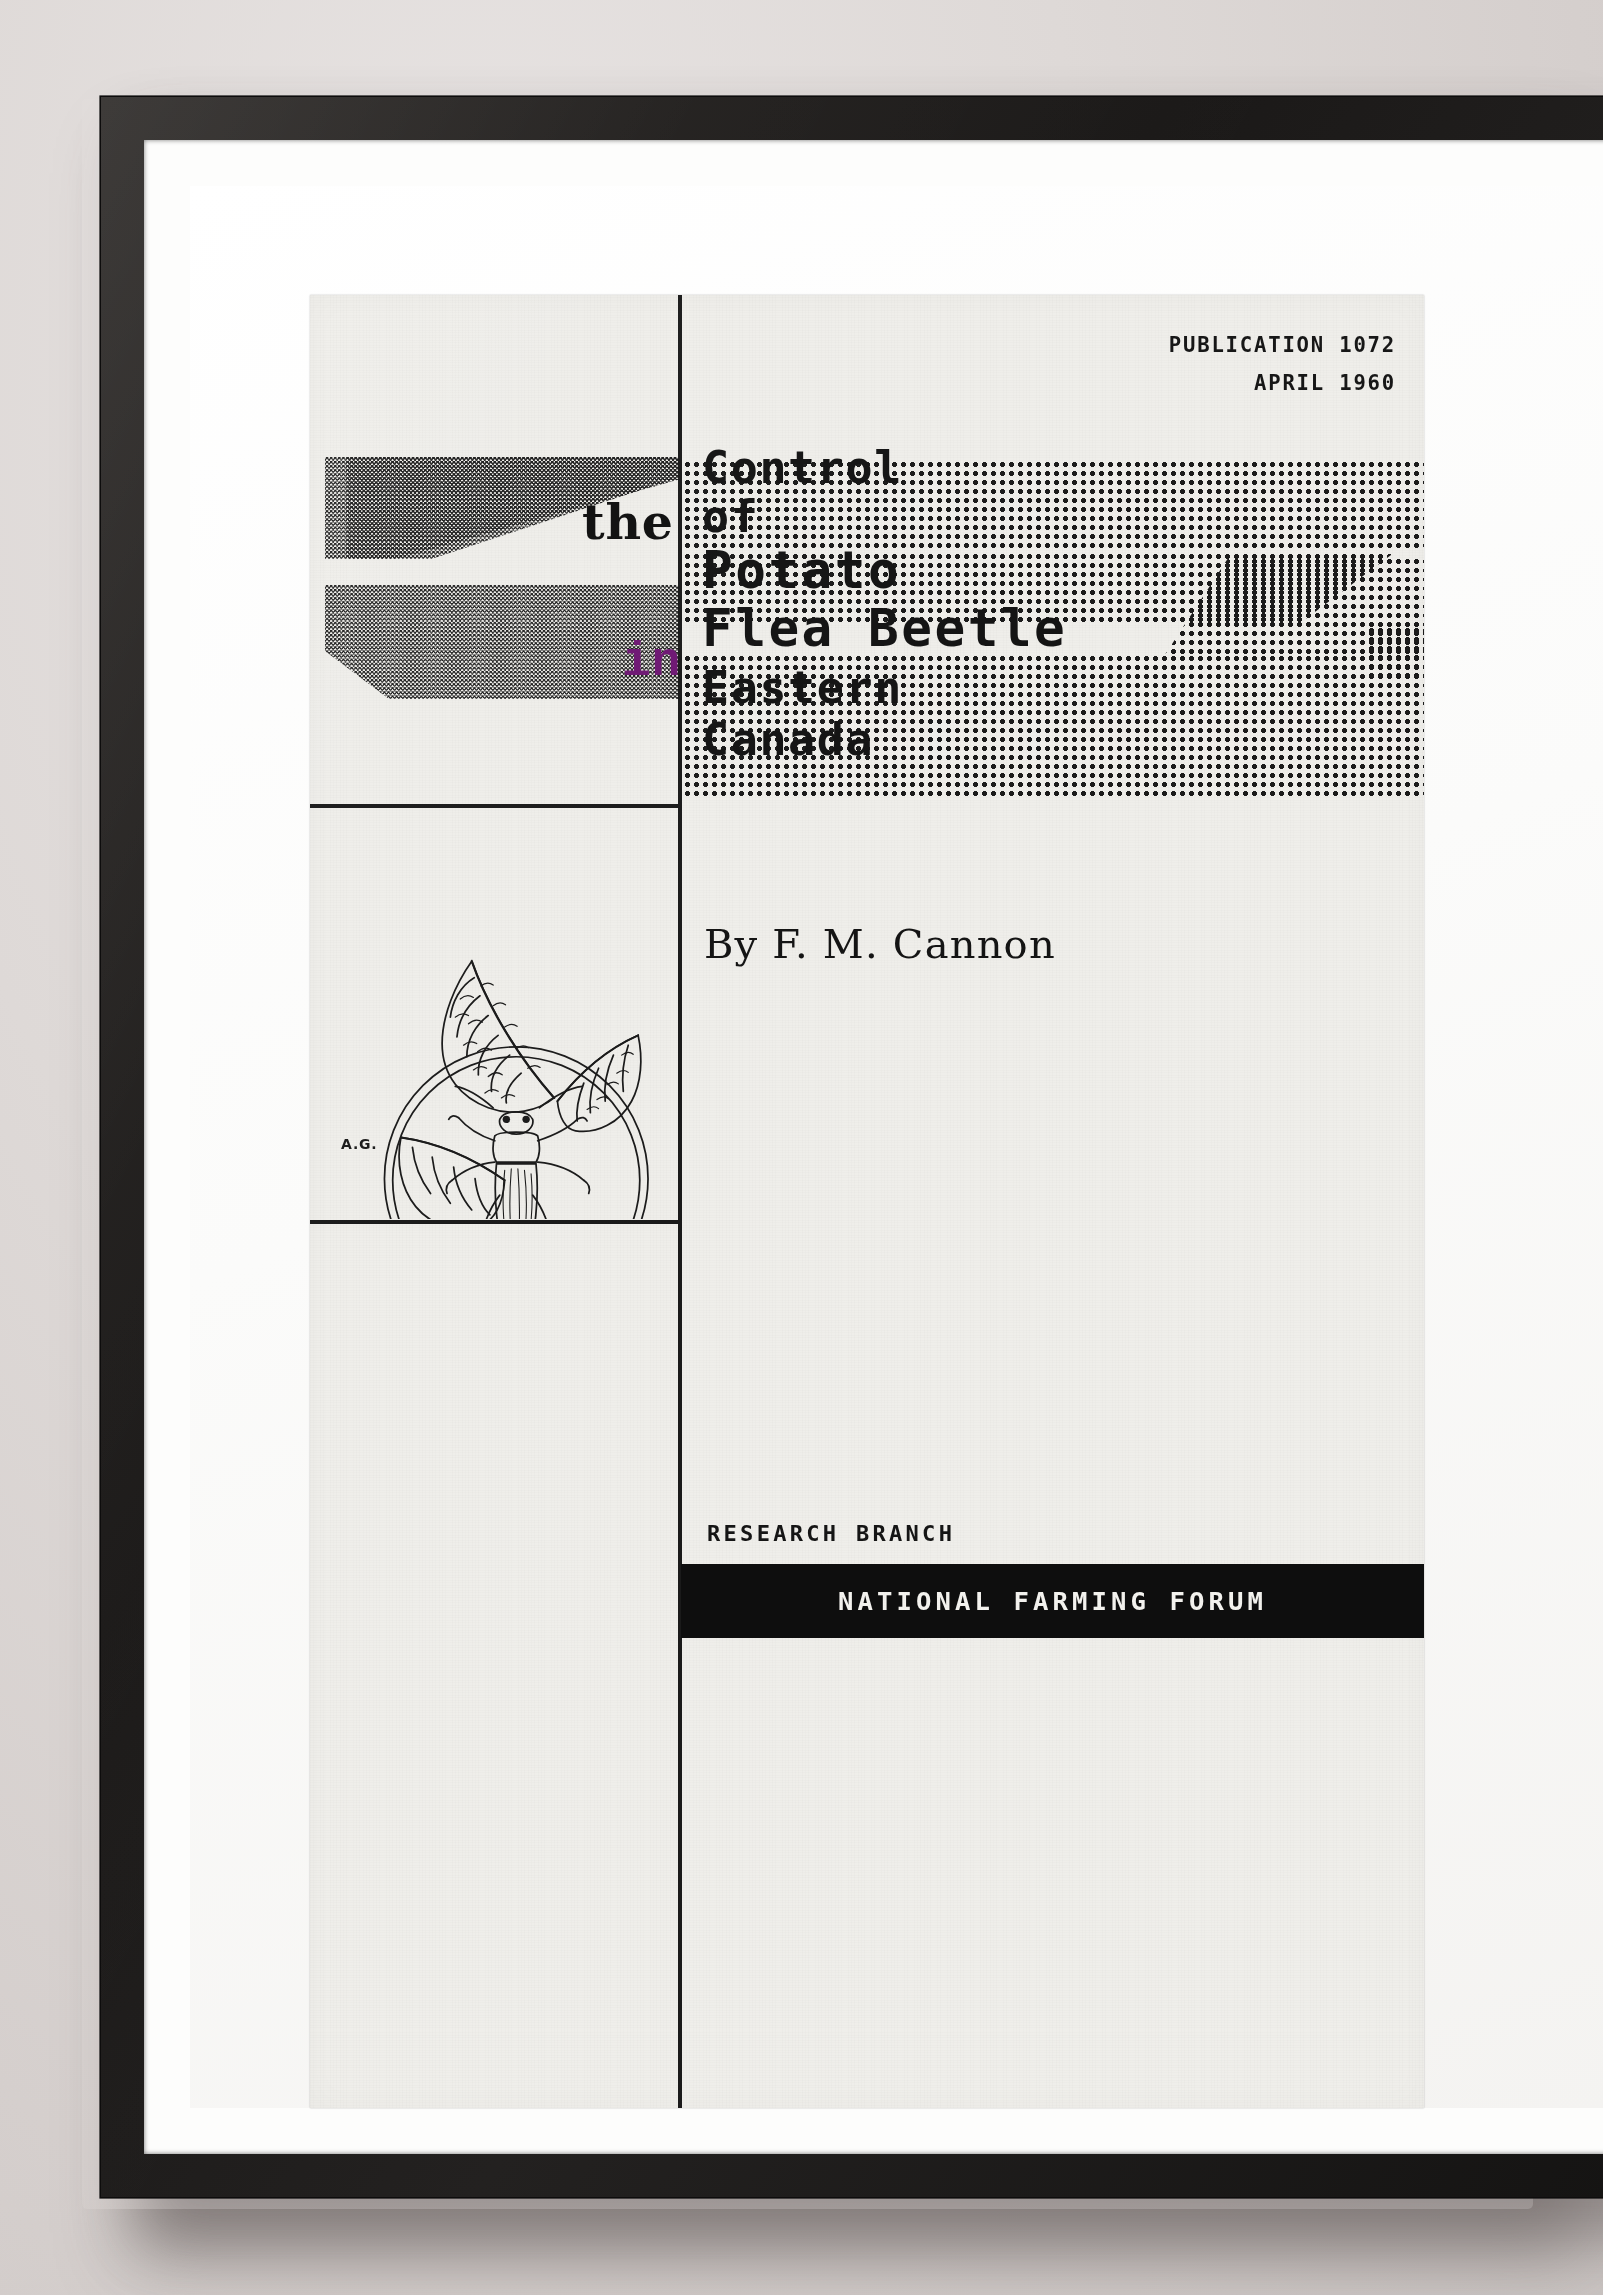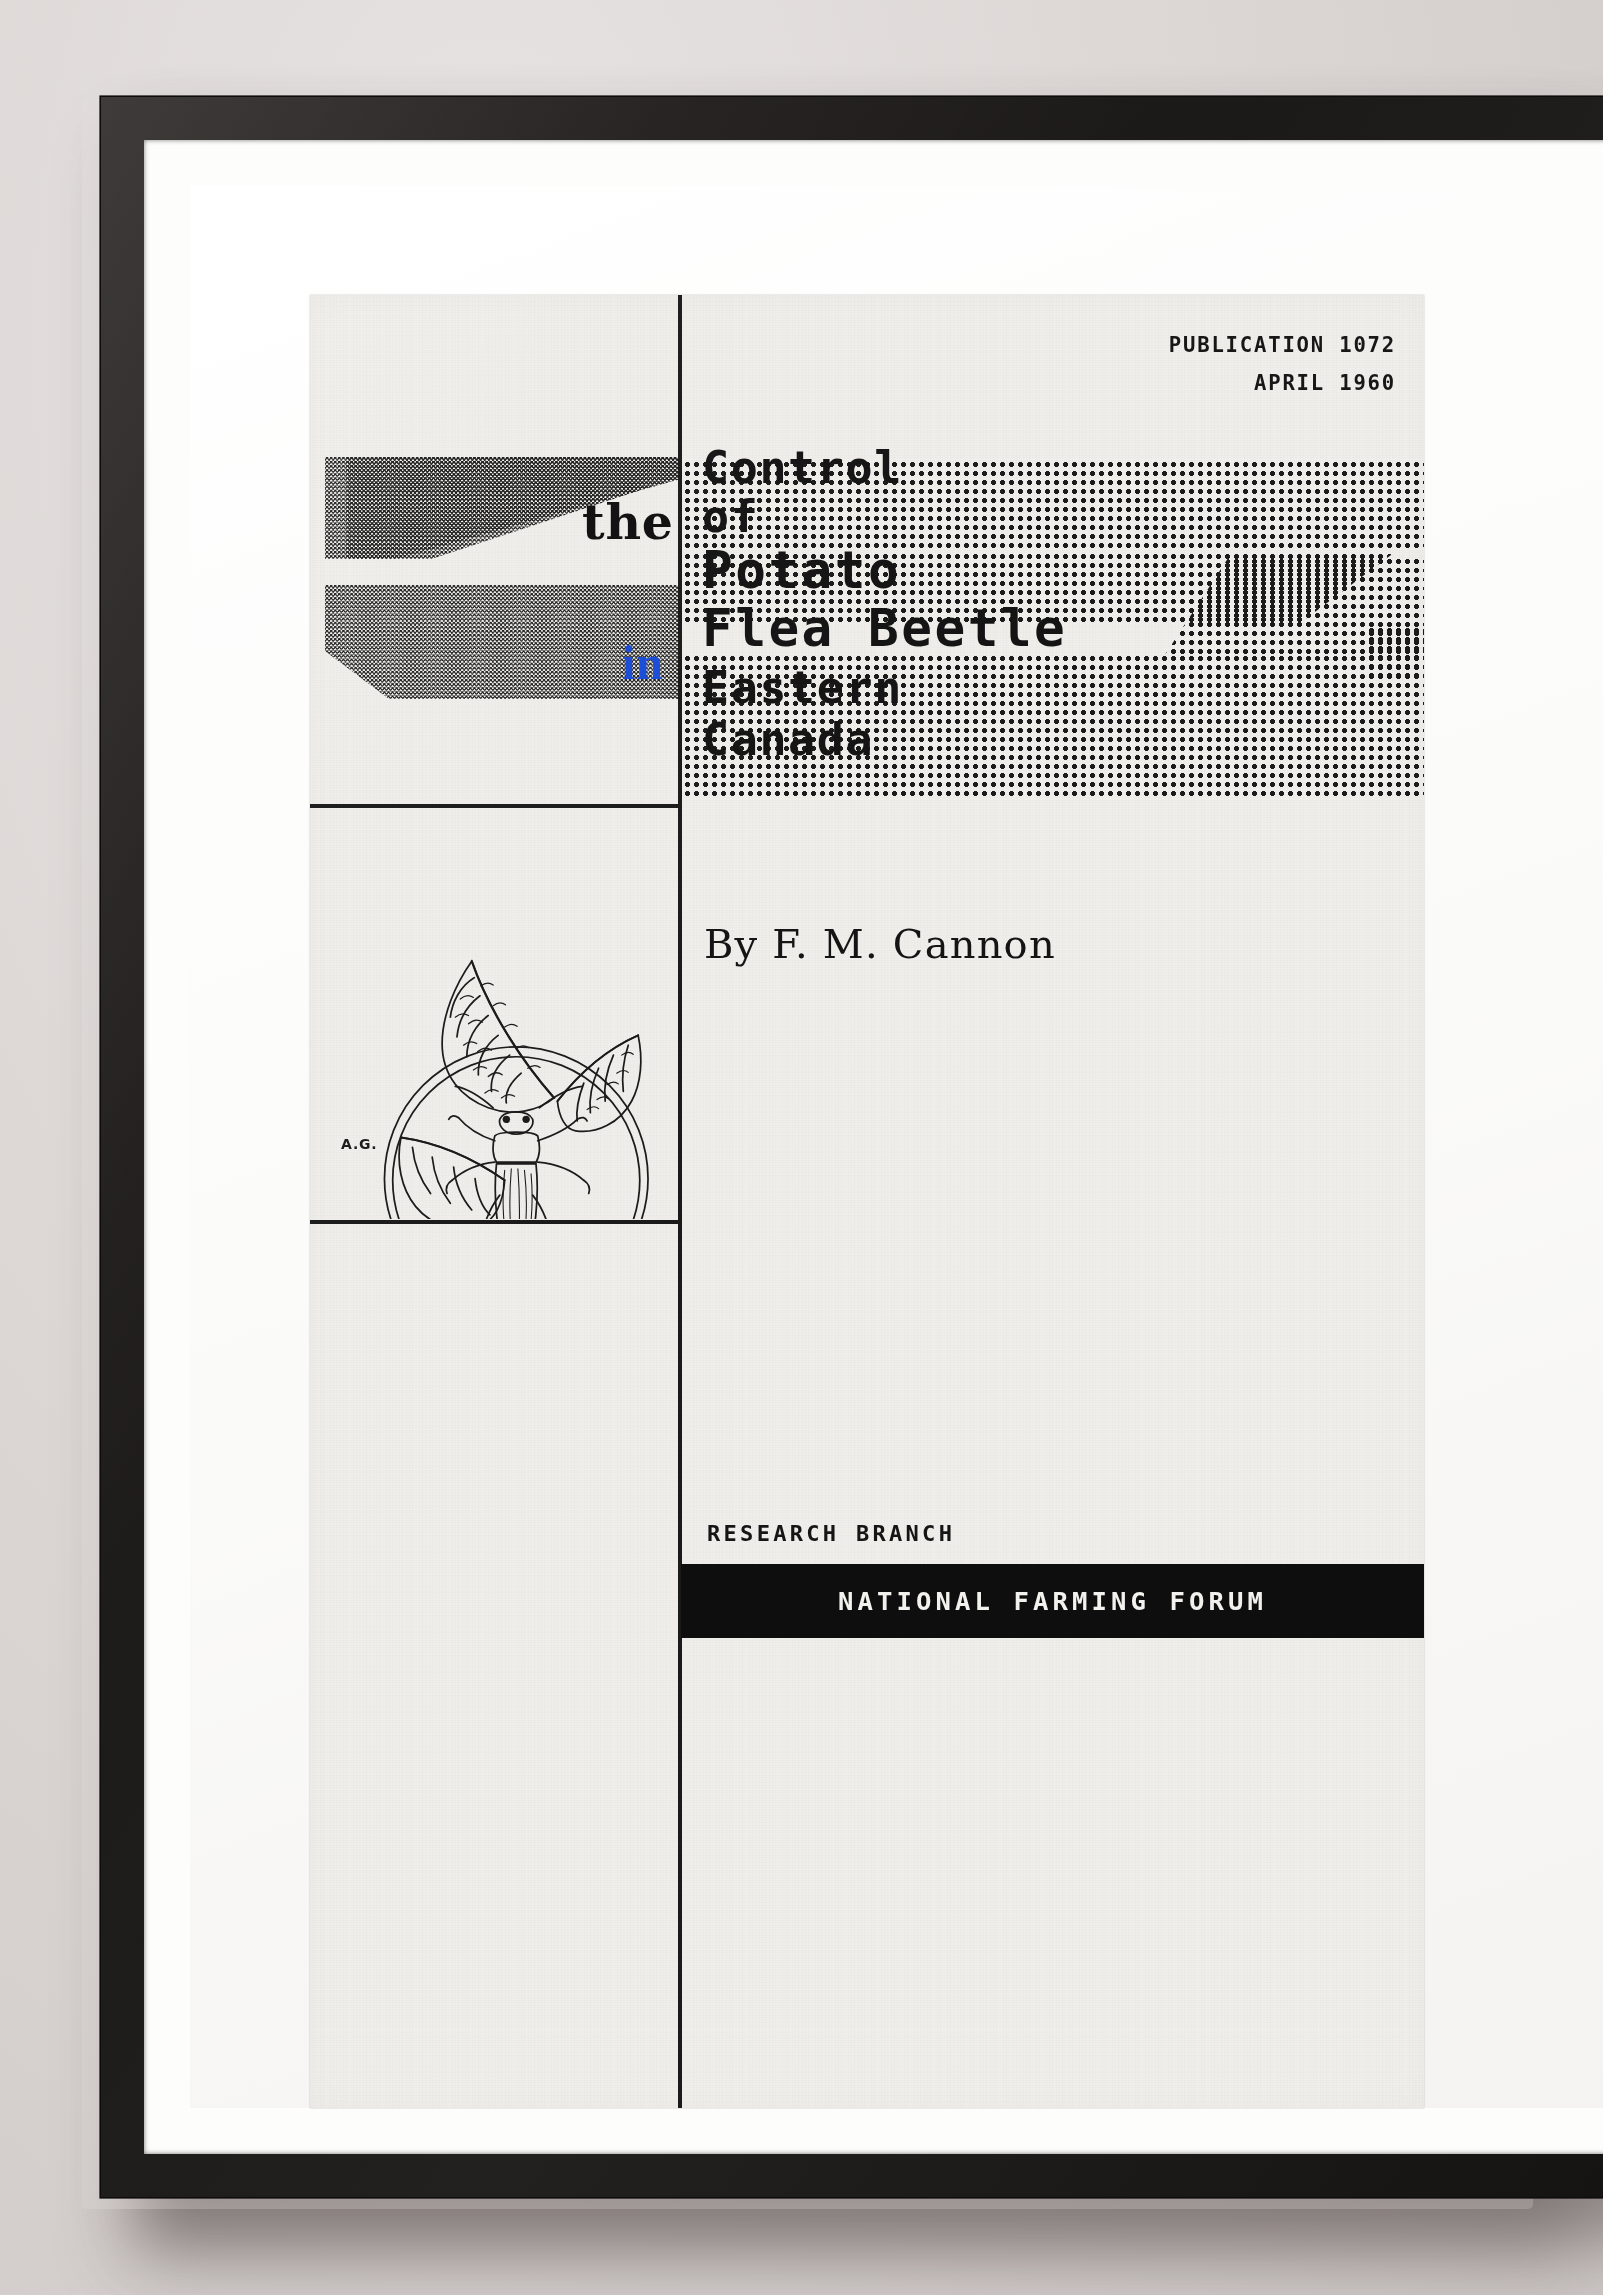--- a/index.html
+++ b/index.html
@@ -237,25 +237,25 @@
     font-size: 49px;
     font-weight: 700;
     letter-spacing: 0.8px;
     color: #131313;
     z-index: 6;
   }
   .in-word {
     position: absolute;
     left: 312px;
     top: 340px;
-    font-family: Liberation Serif, serif;
+    font-family: Liberation Mono, monospace;
     font-size: 48px;
     font-weight: 700;
     letter-spacing: 0.8px;
-    color: #1d4ed8;
+    color: #701a75;
     z-index: 6;
   }
 
   .byline {
     position: absolute;
     left: 394px;
     top: 626px;
     font-family: "DejaVu Serif", serif;
     font-size: 40px;
     letter-spacing: 1.2px;

